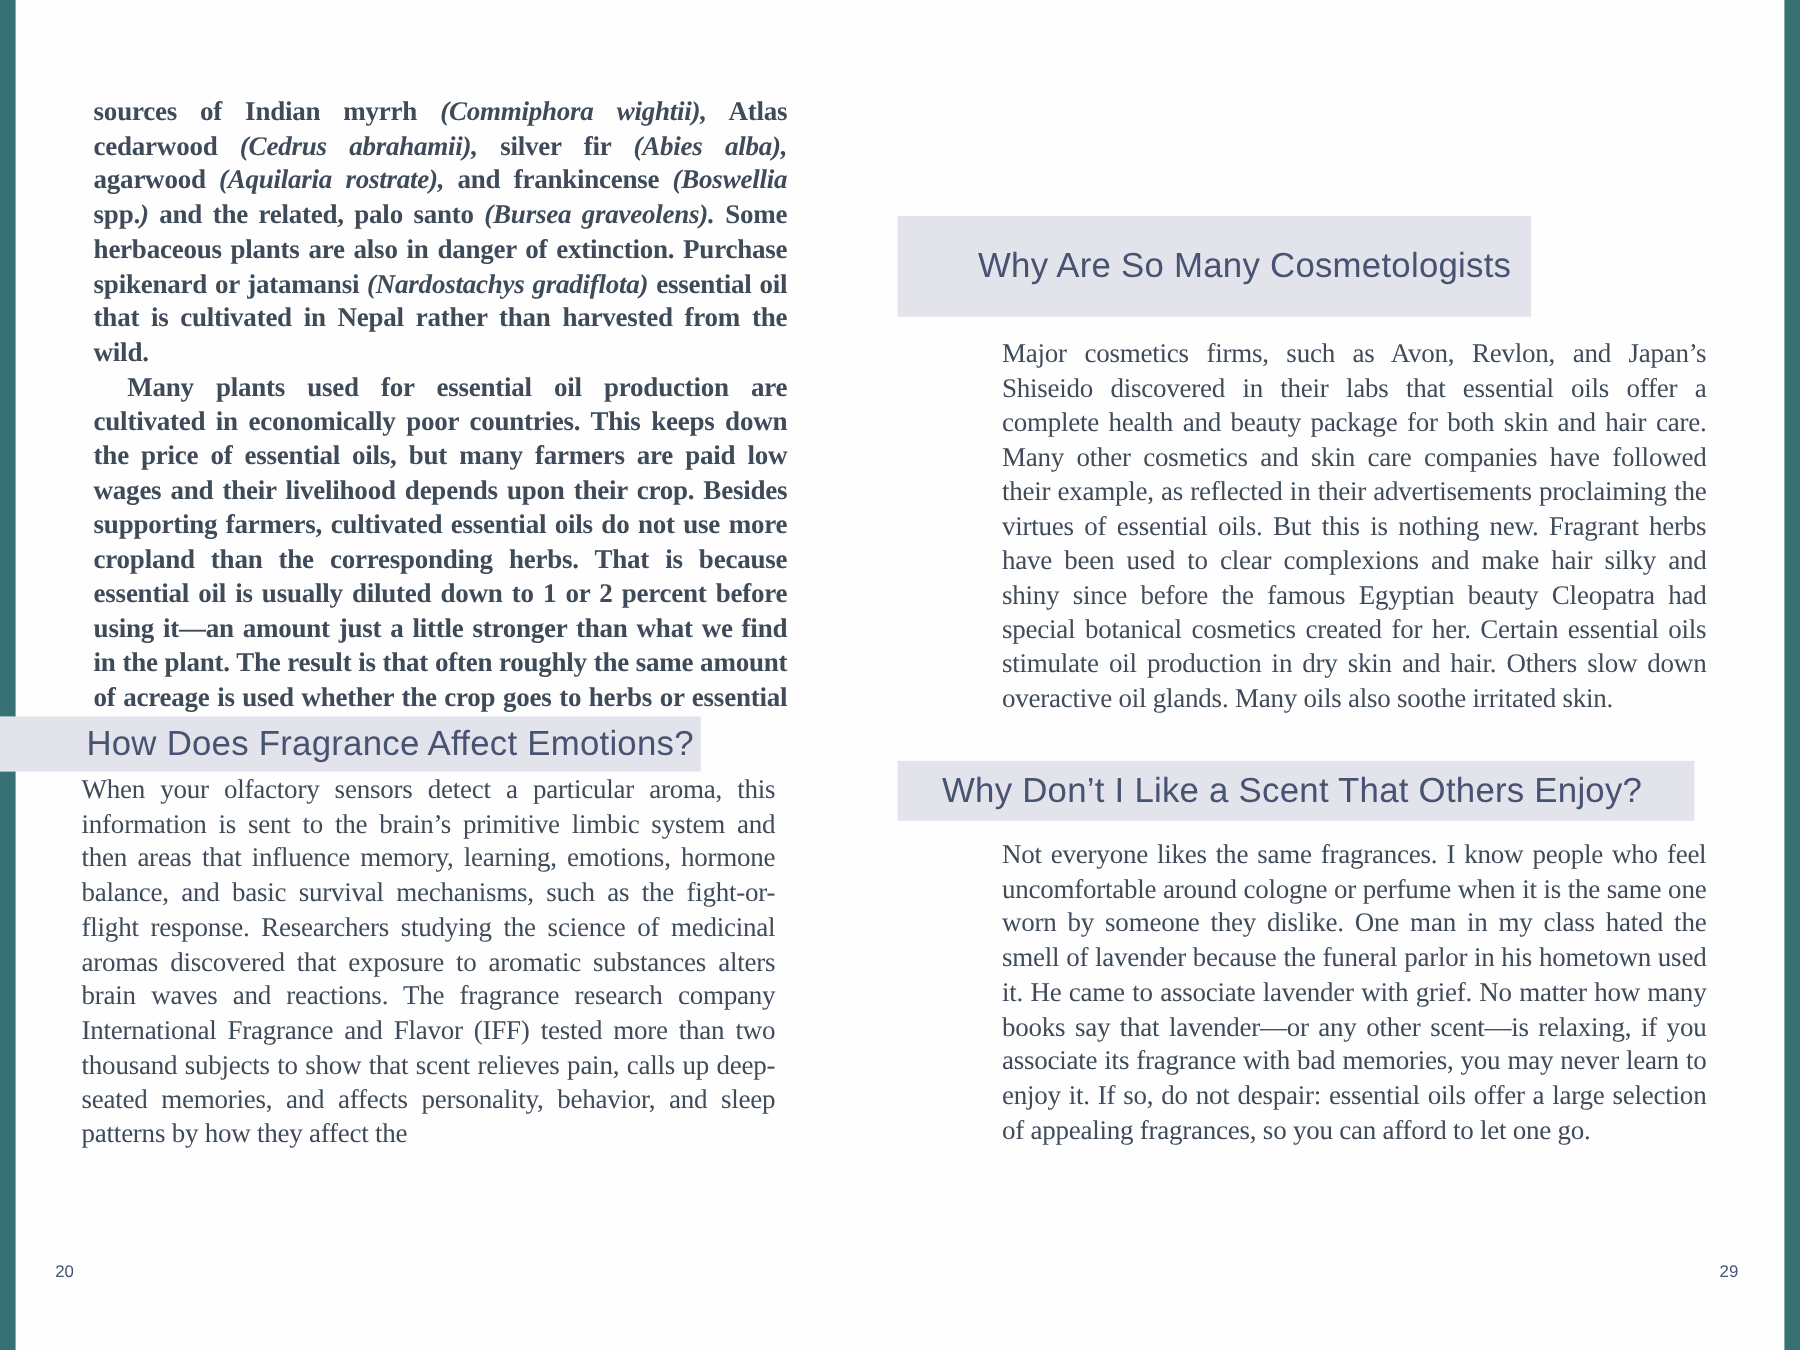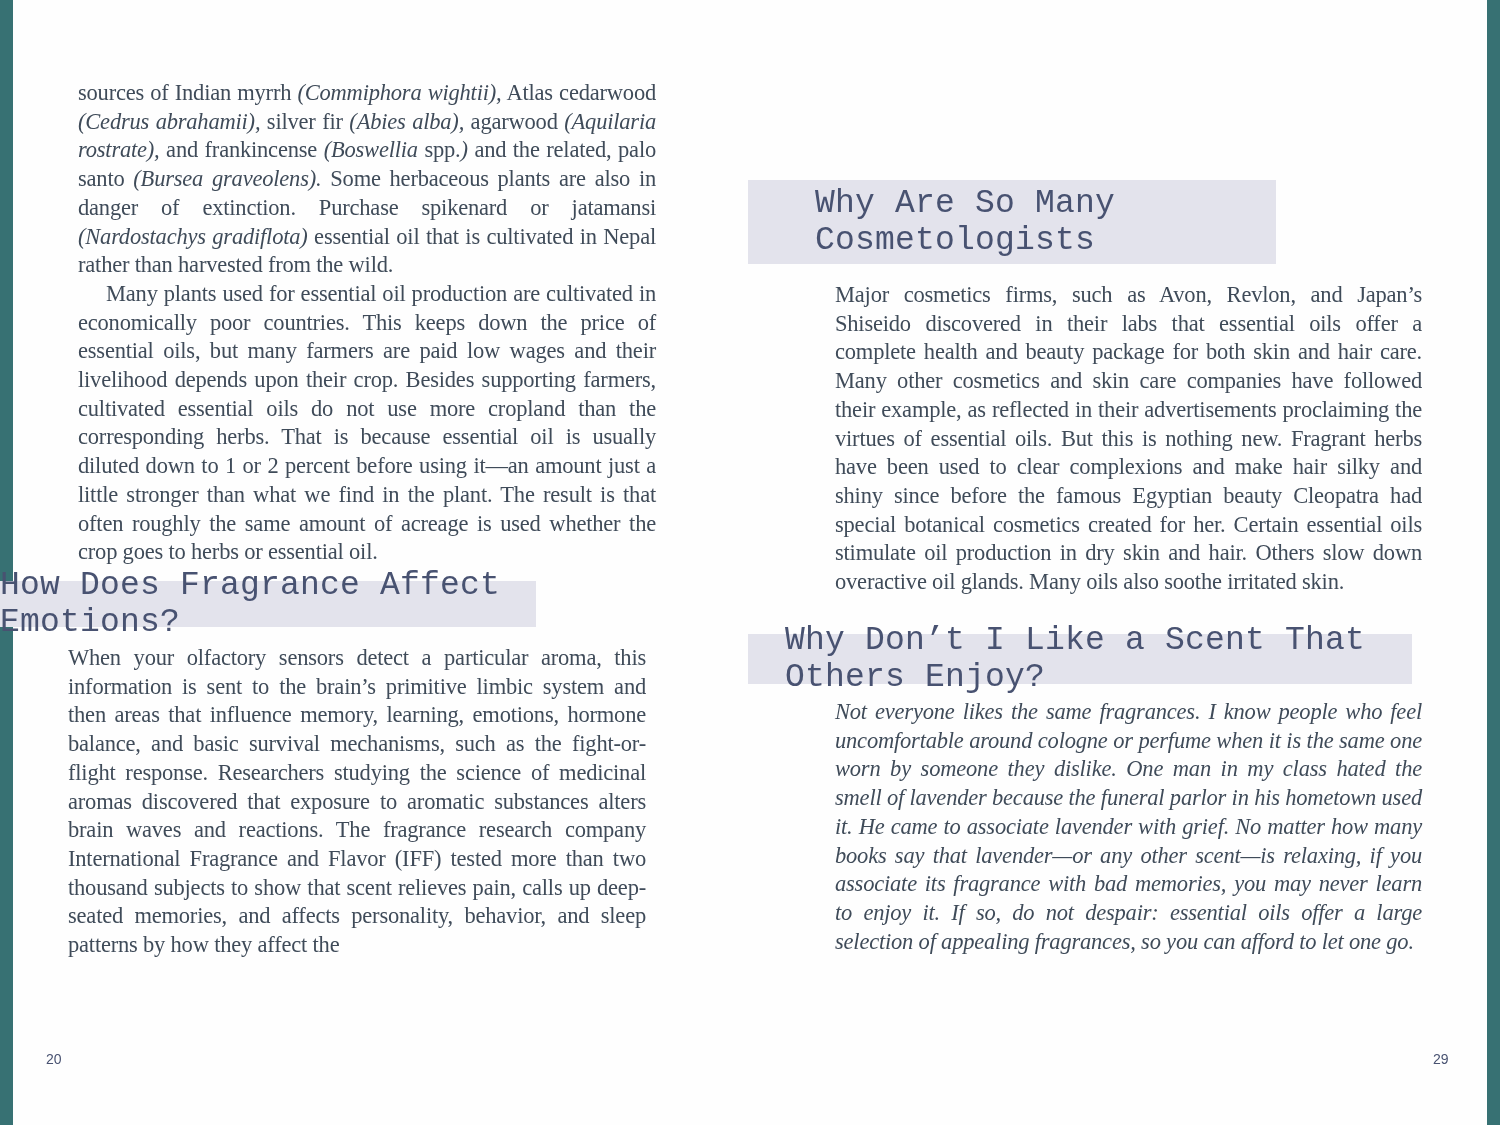--- a/index.html
+++ b/index.html
@@ -13,37 +13,37 @@
 
   p.body {
     margin:0; text-align:justify;
     font-size:22.5px; line-height:28.7px;
     letter-spacing:-0.2px;
     color:var(--text_color, #3f4b59);
   }
   p.body i { font-style:italic; }
   .indent { text-indent:28px; }
 
-  .left-flow { position:absolute; left:78px; top:79px; width:578px; }
+  .left-flow { position:absolute; left:78px; top:79px; width:578px;font-weight:bold; }
   .p3-left  { position:absolute; left:68px; top:644px; width:578px; }
   .r1 { position:absolute; left:835px; top:79px;  width:587px; }
   .r2 { position:absolute; left:835px; top:281px; width:587px; }
-  .r3 { position:absolute; left:835px; top:698px; width:587px;font-style:italic; }
+  .r3 { position:absolute; left:835px; top:698px; width:587px; }
 
   .band {
     position:absolute; background:var(--band_bg, #e3e3ec);
     display:flex; flex-direction:column; justify-content:center;
     box-sizing:border-box;
   }
   .heading {
-    font-family:Liberation Mono, monospace; font-weight:400;
+    font-family:Liberation Sans, sans-serif; font-weight:400;
     color:var(--heading_color, #485271);
-    font-size:33px; margin:0; letter-spacing:0.2px;
+    font-size:29px; margin:0; letter-spacing:0.2px;
   }
-  .band-1 { left:0;     top:581px; width:536px; height:46px; }
+  .band-1 { left:0;     top:597px; width:584px; height:46px; padding-left:72px; }
   .band-2 { left:748px; top:180px; width:528px; height:84px; padding-left:67px; }
   .band-2 .heading { line-height:37px; }
   .band-3 { left:748px; top:634px; width:664px; height:50px; padding-left:37px; }
 
   .pagenum {
     position:absolute;
     font-family:"Liberation Sans", sans-serif;
     font-size:14px; color:var(--heading_color, #42506a);
   }
   .pn-left  { left:46px;   top:1051px; }

